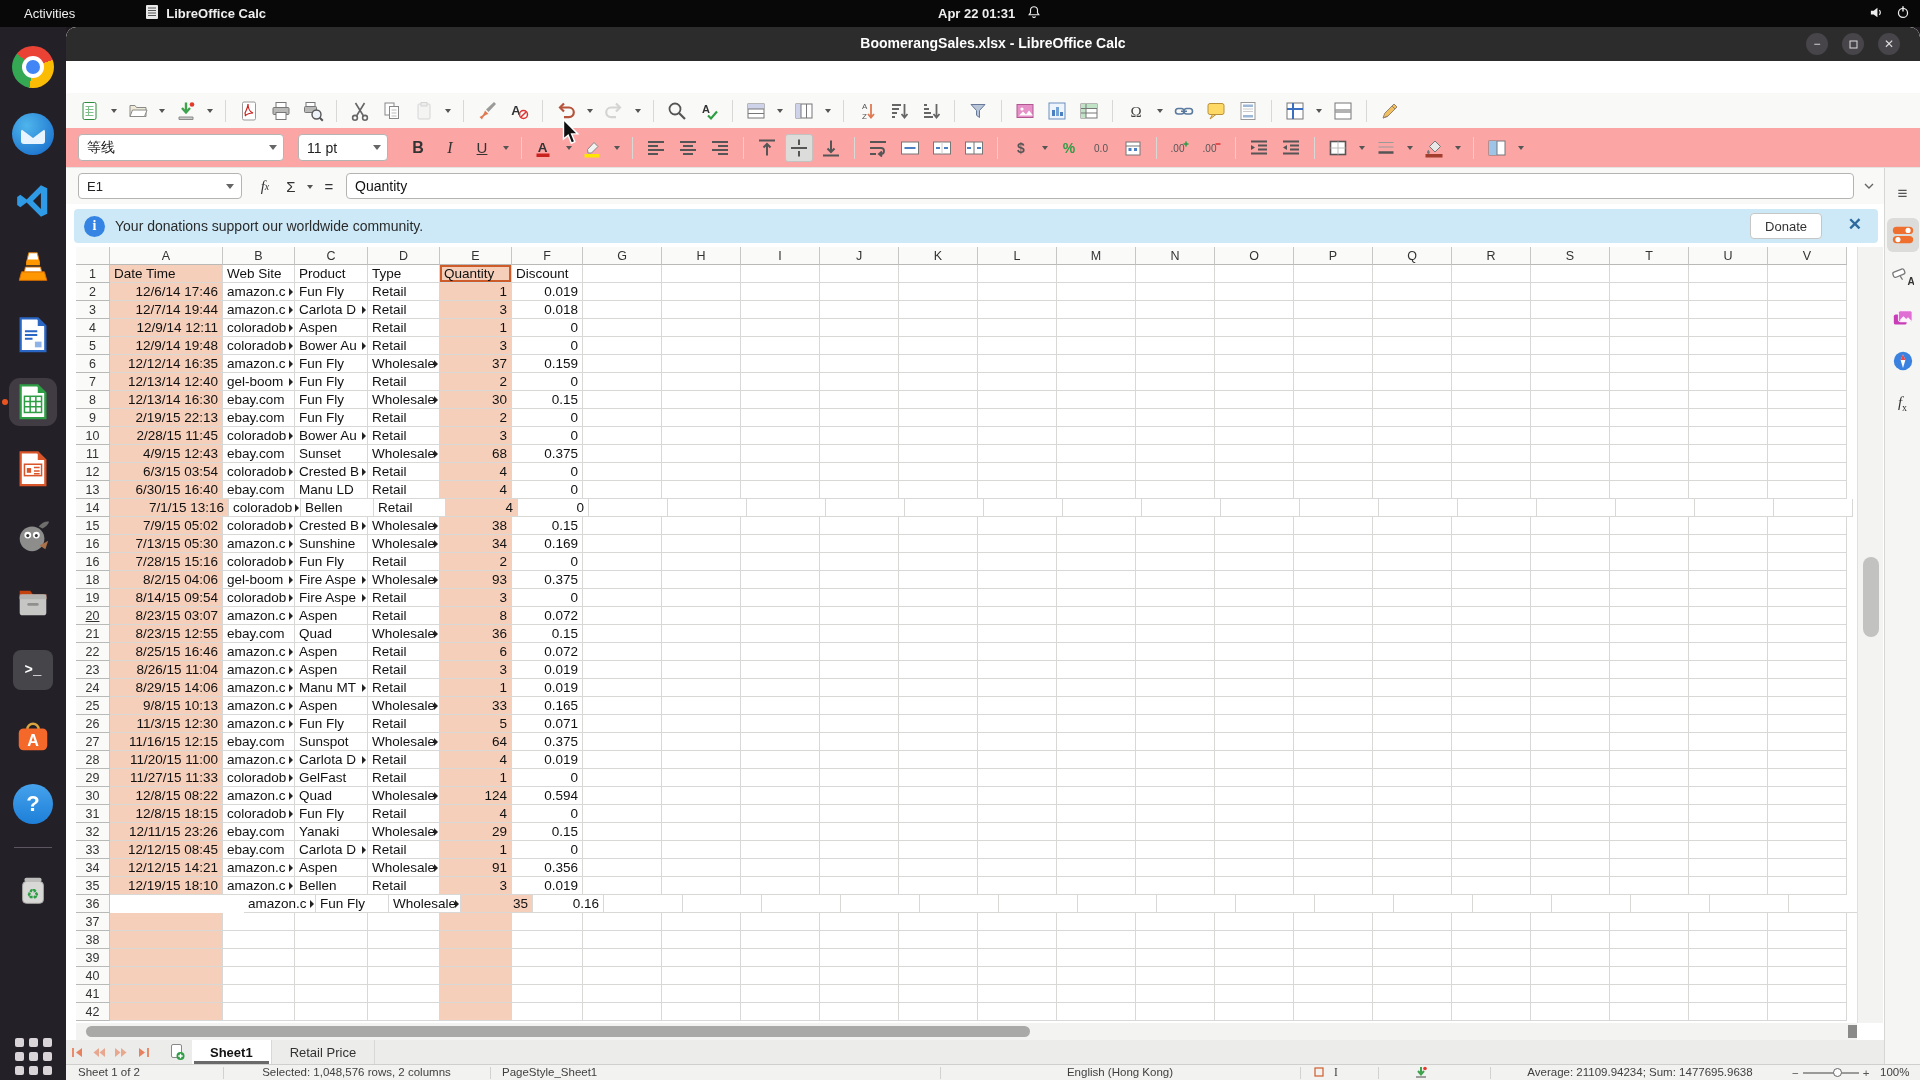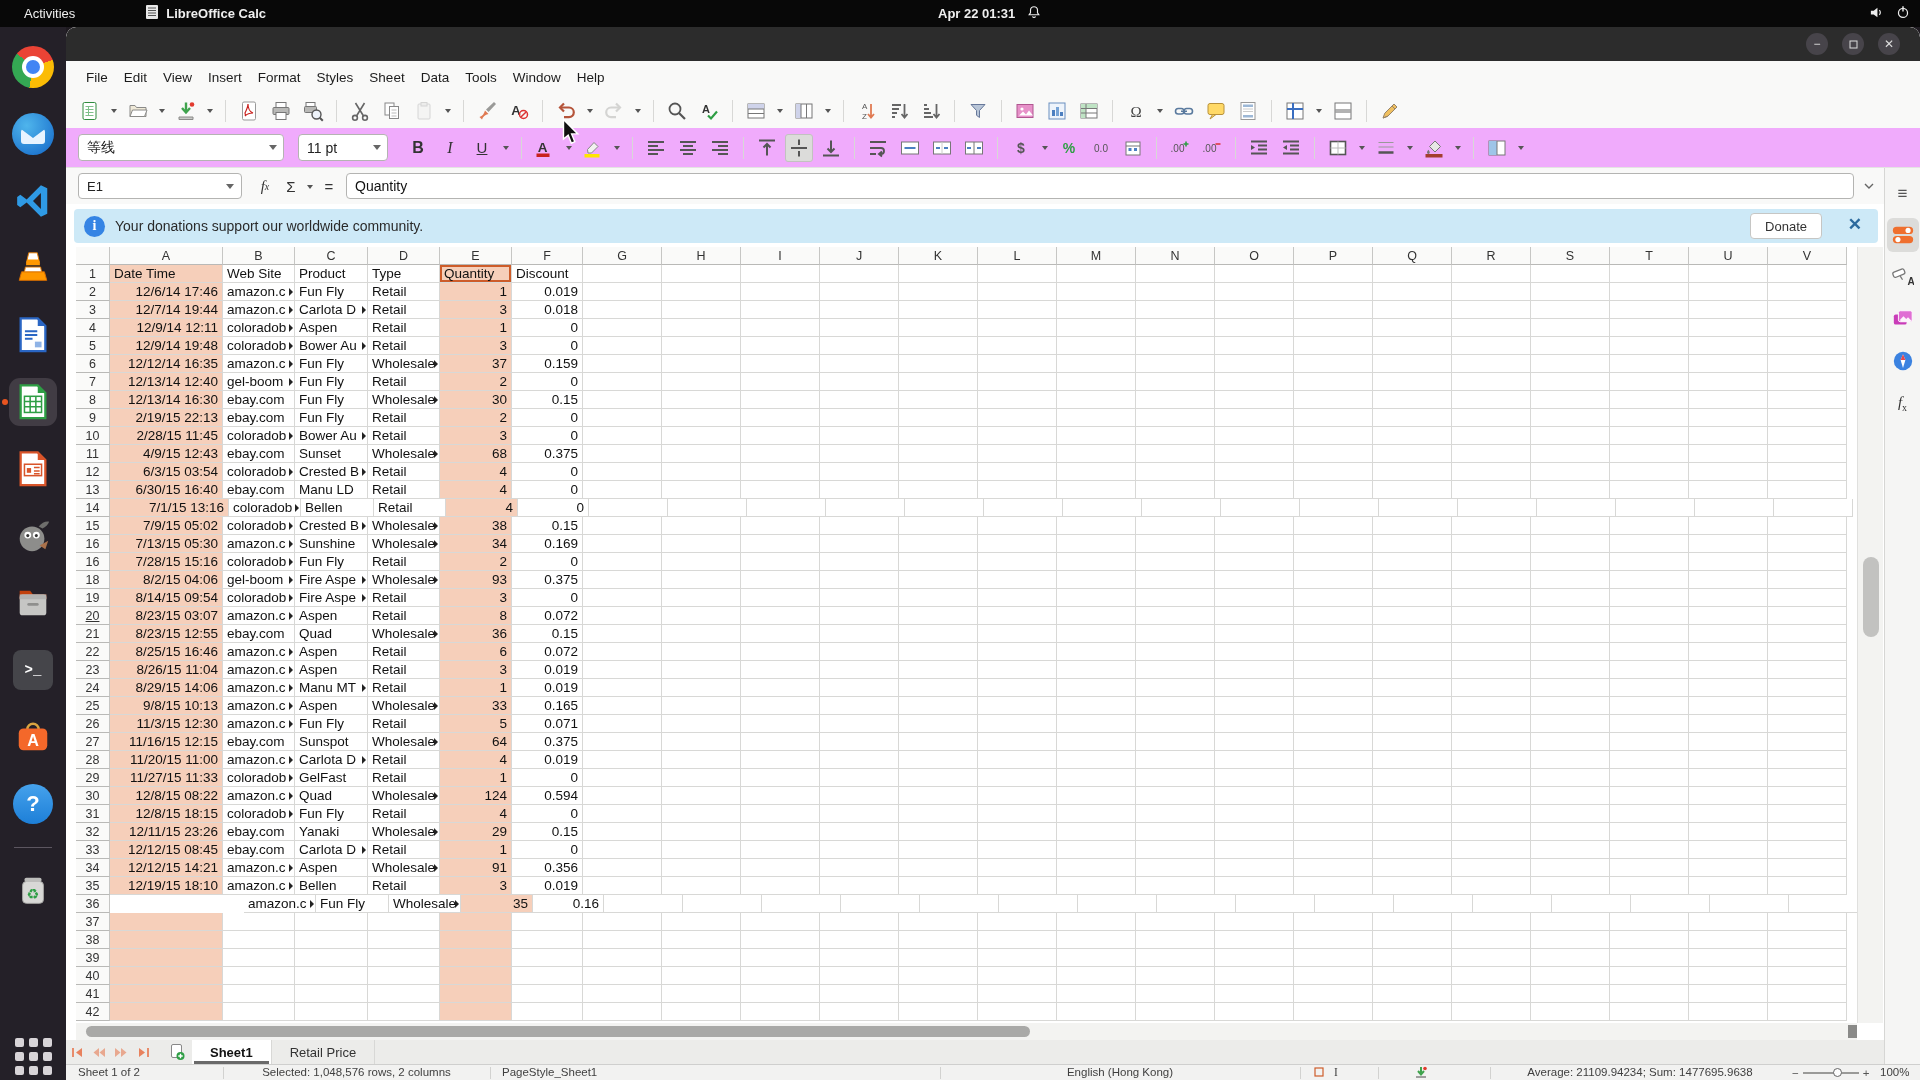--- a/index.html
+++ b/index.html
@@ -28,21 +28,21 @@
   .dock-spacer{flex:1}
   
   #window{position:fixed;left:66px;top:27px;width:1854px;height:1053px;background:#fff;border-radius:10px 10px 0 0;overflow:hidden}
   #titlebar{position:absolute;left:0;top:0;width:100%;height:34px;background:#2c2c2c;border-radius:10px 10px 0 0}
   #win-title{position:absolute;left:0;right:0;top:8px;text-align:center;color:#fff;font-size:14px;font-weight:bold}
   .winbtn{position:absolute;top:6px;width:22px;height:22px;border-radius:50%;background:#47444a;color:#ddd;font-size:12px;display:flex;align-items:center;justify-content:center;cursor:default}
   #btn-min{right:92px}#btn-max{right:56px}#btn-close{right:20px}
   #menubar{position:absolute;left:0;top:34px;width:100%;height:32px;background:#f9f9f8;display:flex;align-items:center;padding-left:12px;font-size:13.5px;color:#1c1c1c}
   .menu-item{padding:5px 8px;border-radius:3px;cursor:default}
   #toolbar-main{position:absolute;left:0;top:66px;width:100%;height:35px;background:#f9f9f8;display:flex;align-items:center;padding-left:10px;gap:4px}
-  #toolbar-format{position:absolute;left:0;top:101px;width:100%;height:40px;background:#f0abfc;border-bottom:1px solid #e4e4e2;display:flex;align-items:center;padding-left:12px;gap:4px}
+  #toolbar-format{position:absolute;left:0;top:101px;width:100%;height:40px;background:#fca5a5;border-bottom:1px solid #e4e4e2;display:flex;align-items:center;padding-left:12px;gap:4px}
   .tbtn{width:28px;height:28px;display:flex;align-items:center;justify-content:center;border-radius:3px;flex:0 0 auto}
   .tbtn.active{background:#dcdcda;border:1px solid #c2c2c0}
   .tbtn.disabled{opacity:.45}
   .ddbtn{width:12px;height:28px;display:flex;align-items:center;justify-content:center;flex:0 0 auto}
   .dda{width:0;height:0;border:3.5px solid transparent;border-top:4.5px solid #555;margin-top:4px}
   .tsep{width:1px;height:22px;background:#d8d8d6;margin:0 5px;flex:0 0 auto}
   .combo{height:27px;background:#fff;border:1px solid #b4b4b2;border-radius:4px;display:flex;align-items:center;font-size:14px;color:#222;padding-left:8px;position:relative;flex:0 0 auto}
   .combo .carr{position:absolute;right:6px;top:10px;width:0;height:0;border:4px solid transparent;border-top:5px solid #666}
   #font-name-combo{width:206px;margin-right:10px}
   #font-size-combo{width:90px;margin-right:12px}
@@ -255,41 +255,29 @@
           <span></span>
           <span></span>
           <span></span>
         </div>
       </span>
     </div>
   </div>
 
 <div id="window">
   <div id="titlebar">
+    <div id="win-title">BoomerangSales.xlsx - LibreOffice Calc</div>
     <div class="winbtn" id="btn-min">−</div>
     <div class="winbtn" id="btn-max">
         <svg width="9" height="9">
           <rect x="1" y="1" width="7" height="7" fill="none" stroke="#ddd"></rect>
         </svg>
       </div>
     <div class="winbtn" id="btn-close">✕</div>
   </div>
-  <div id="menubar">
-      <span class="menu-item">File</span>
-      <span class="menu-item">Edit</span>
-      <span class="menu-item">View</span>
-      <span class="menu-item">Insert</span>
-      <span class="menu-item">Format</span>
-      <span class="menu-item">Styles</span>
-      <span class="menu-item">Sheet</span>
-      <span class="menu-item">Data</span>
-      <span class="menu-item">Tools</span>
-      <span class="menu-item">Window</span>
-      <span class="menu-item">Help</span>
-    </div>
   <div id="toolbar-main">
       <div class="tbtn">
         <span style="display: flex;">
           <svg width="22" height="22" viewBox="0 0 22 22" fill="none">
             <rect x="4" y="2.5" width="13" height="17" rx="1.5" fill="#fff" stroke="#2e8b3d"></rect>
             <path d="M6.5 6.5h8M6.5 9.5h8M6.5 12.5h8M6.5 15.5h8M9.5 6.5v9" stroke="#7fbf8a"></path>
           </svg>
         </span>
       </div>
       <div class="ddbtn">

